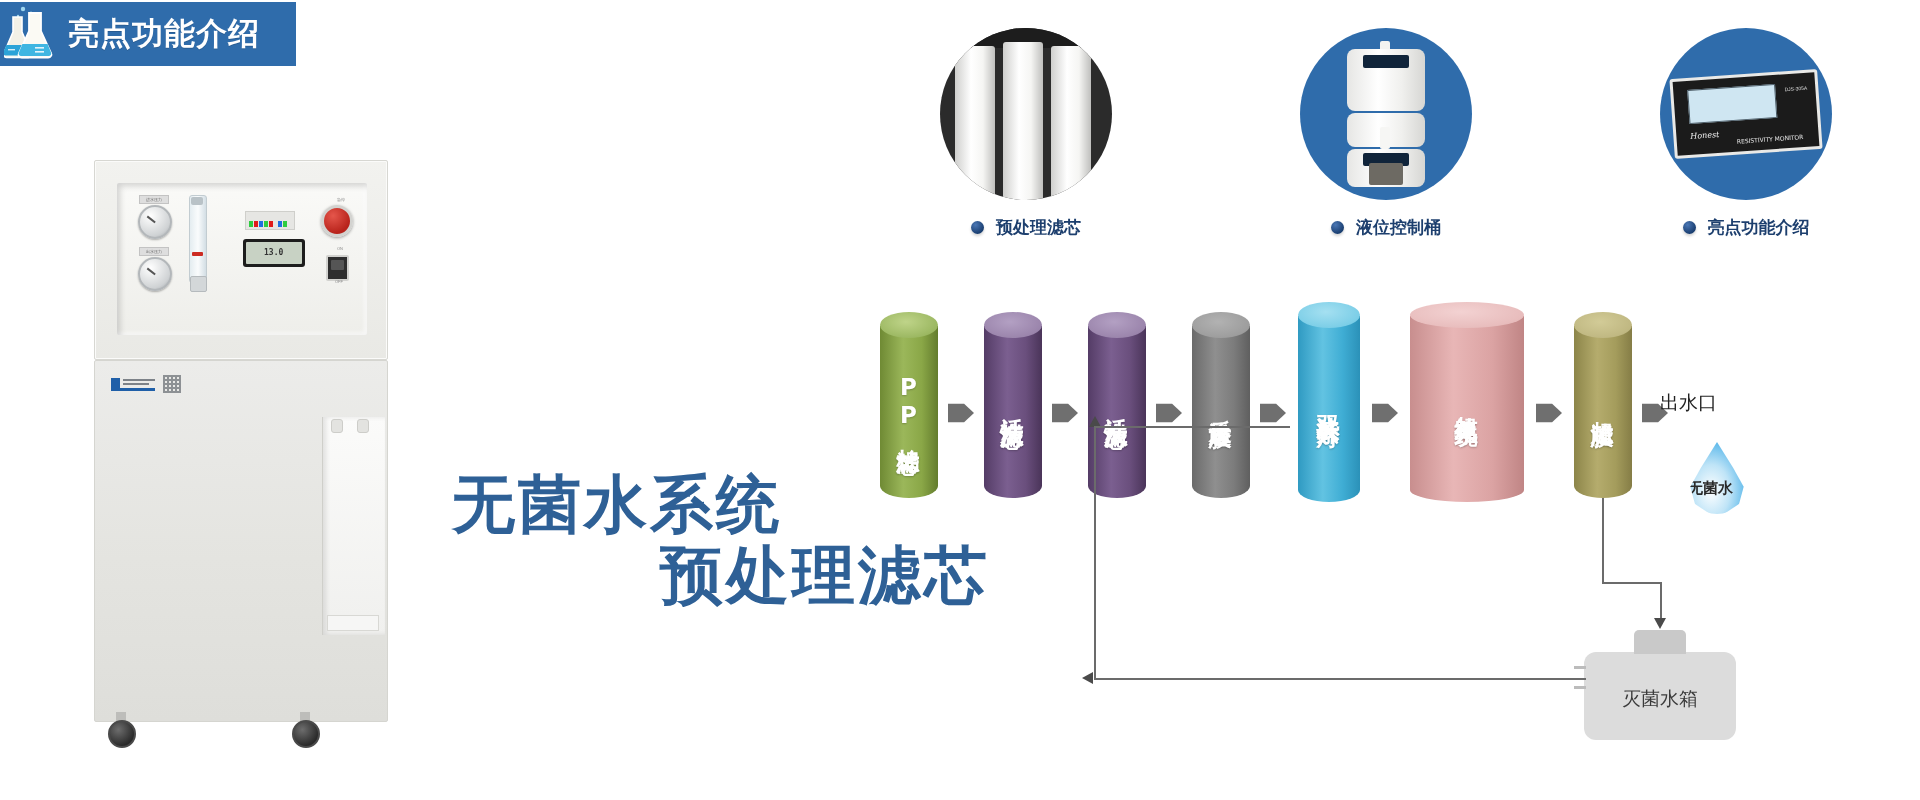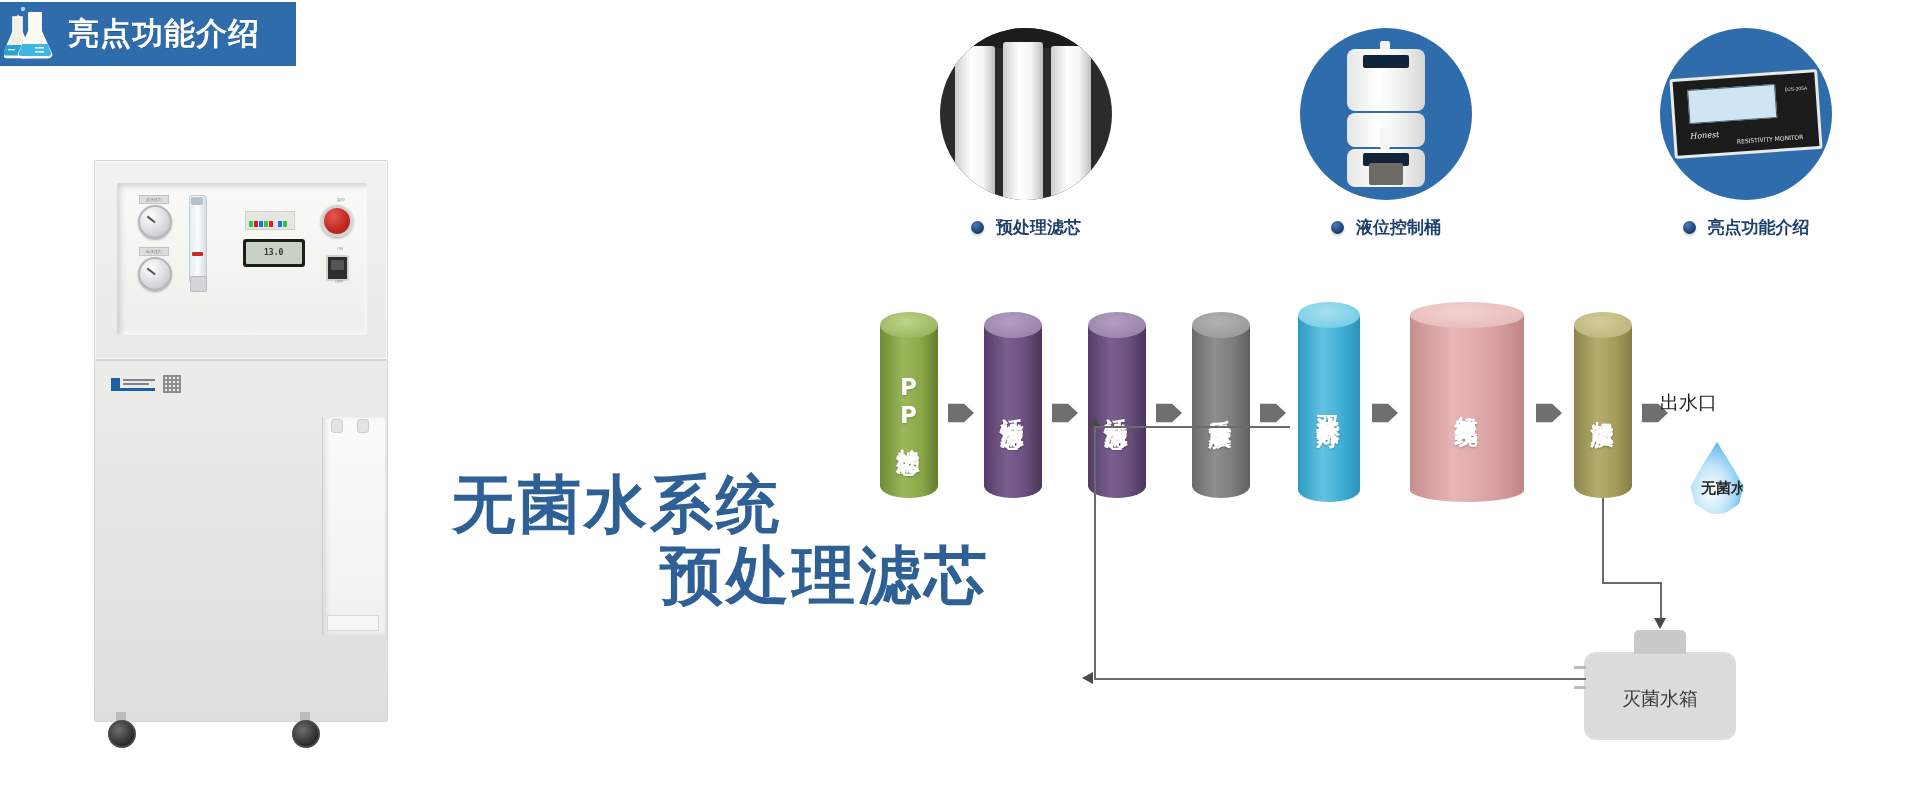--- a/index.html
+++ b/index.html
@@ -182,21 +182,21 @@
     clip-path:polygon(0 14%,62% 14%,100% 50%,62% 86%,0 86%);
   }
   .outlet-label{position:absolute;font-size:19px;color:#222;white-space:nowrap;}
   .droplet{
     position:absolute;width:58px;height:72px;
     background:radial-gradient(ellipse at 40% 68%,#ffffff 0%,#bfe4f7 38%,#49b0e8 78%,#1f8fd6 100%);
     border-radius:50% 50% 50% 50%/62% 62% 38% 38%;
     clip-path:polygon(50% 0%,78% 36%,96% 62%,88% 86%,62% 100%,38% 100%,12% 86%,4% 62%,22% 36%);
   }
   .droplet span{
-    position:absolute;left:0;right:0;top:52%;text-align:right;
+    position:absolute;left:0;right:0;top:52%;text-align:left;
     font-size:15px;color:#2a2a2a;font-weight:bold;white-space:nowrap;
   }
   .tank{
     position:absolute;width:152px;height:88px;background:#dcdcdc;border-radius:12px;
   }
   .tank .neck{position:absolute;left:50%;transform:translateX(-50%);top:-22px;width:52px;height:24px;background:#c9c9c9;border-radius:5px 5px 0 0;}
   .tank .lbl{position:absolute;left:0;right:0;top:50%;transform:translateY(-40%);text-align:center;font-size:19px;color:#3b3b3b;white-space:nowrap;}
   .tank .lug{position:absolute;left:-10px;width:12px;height:3px;background:#bcbcbc;}
   .pipe{position:absolute;background:#6b6b6b;}
   .pipe-h{height:2px;}

